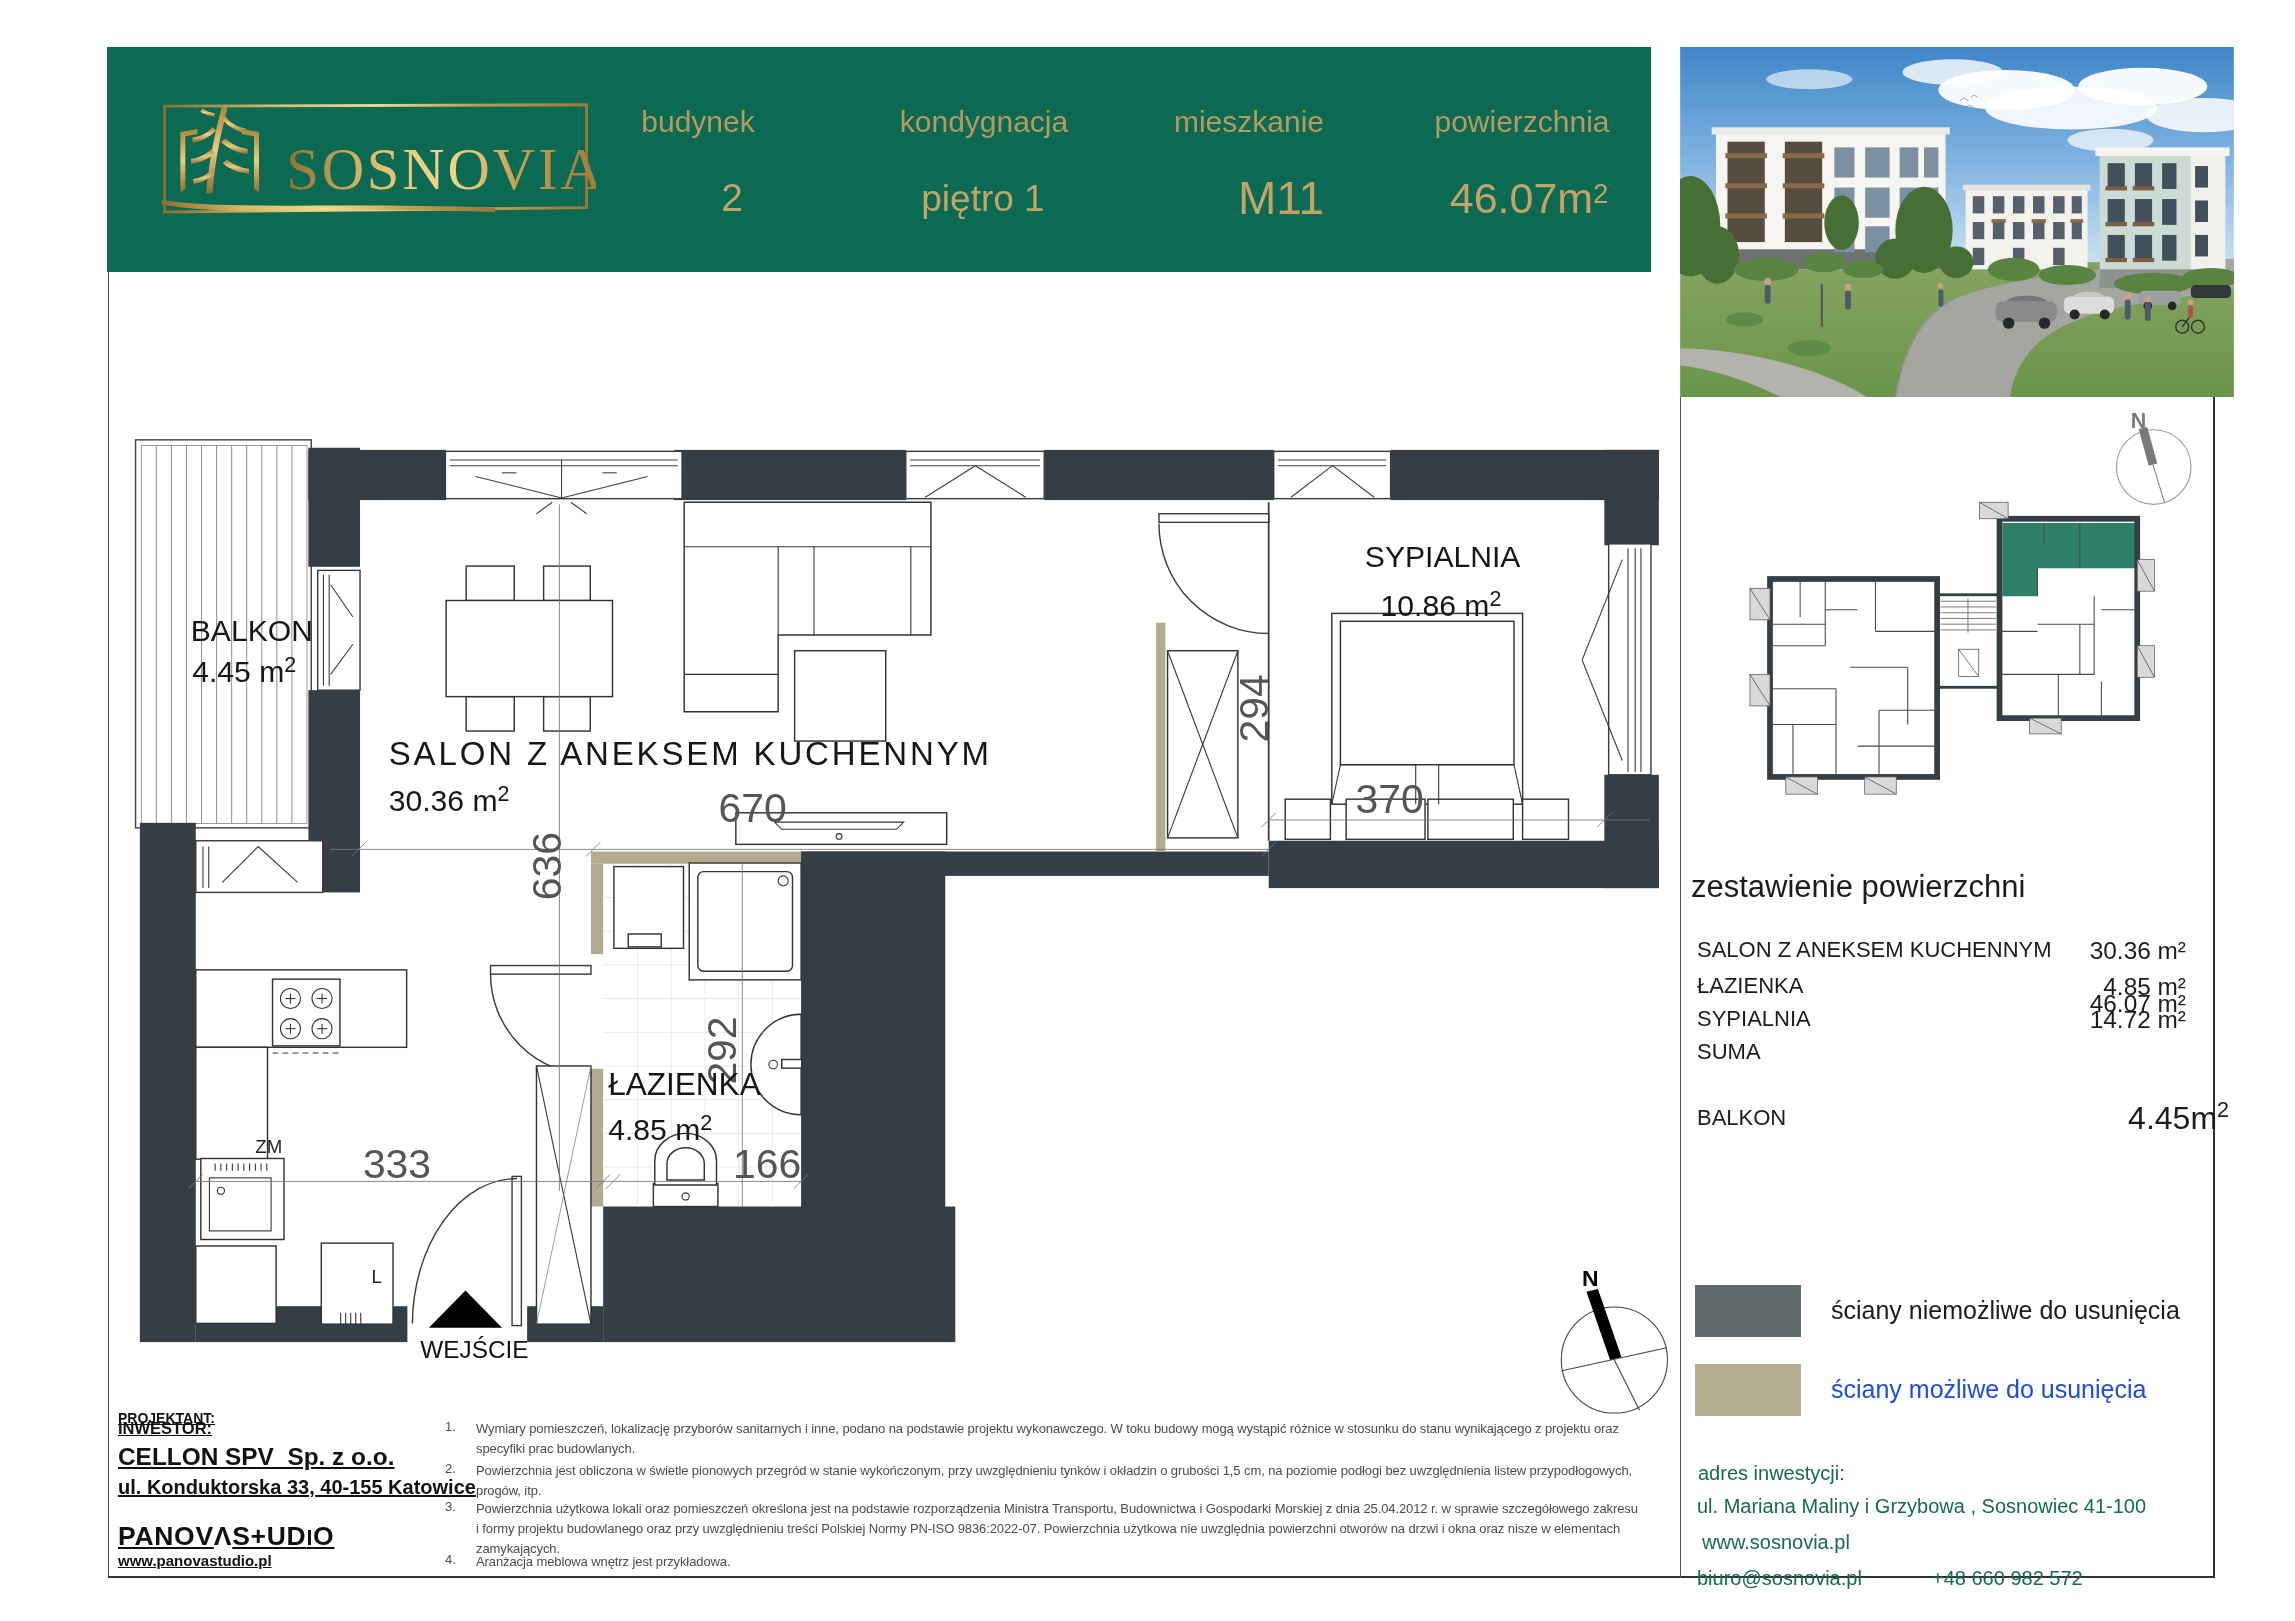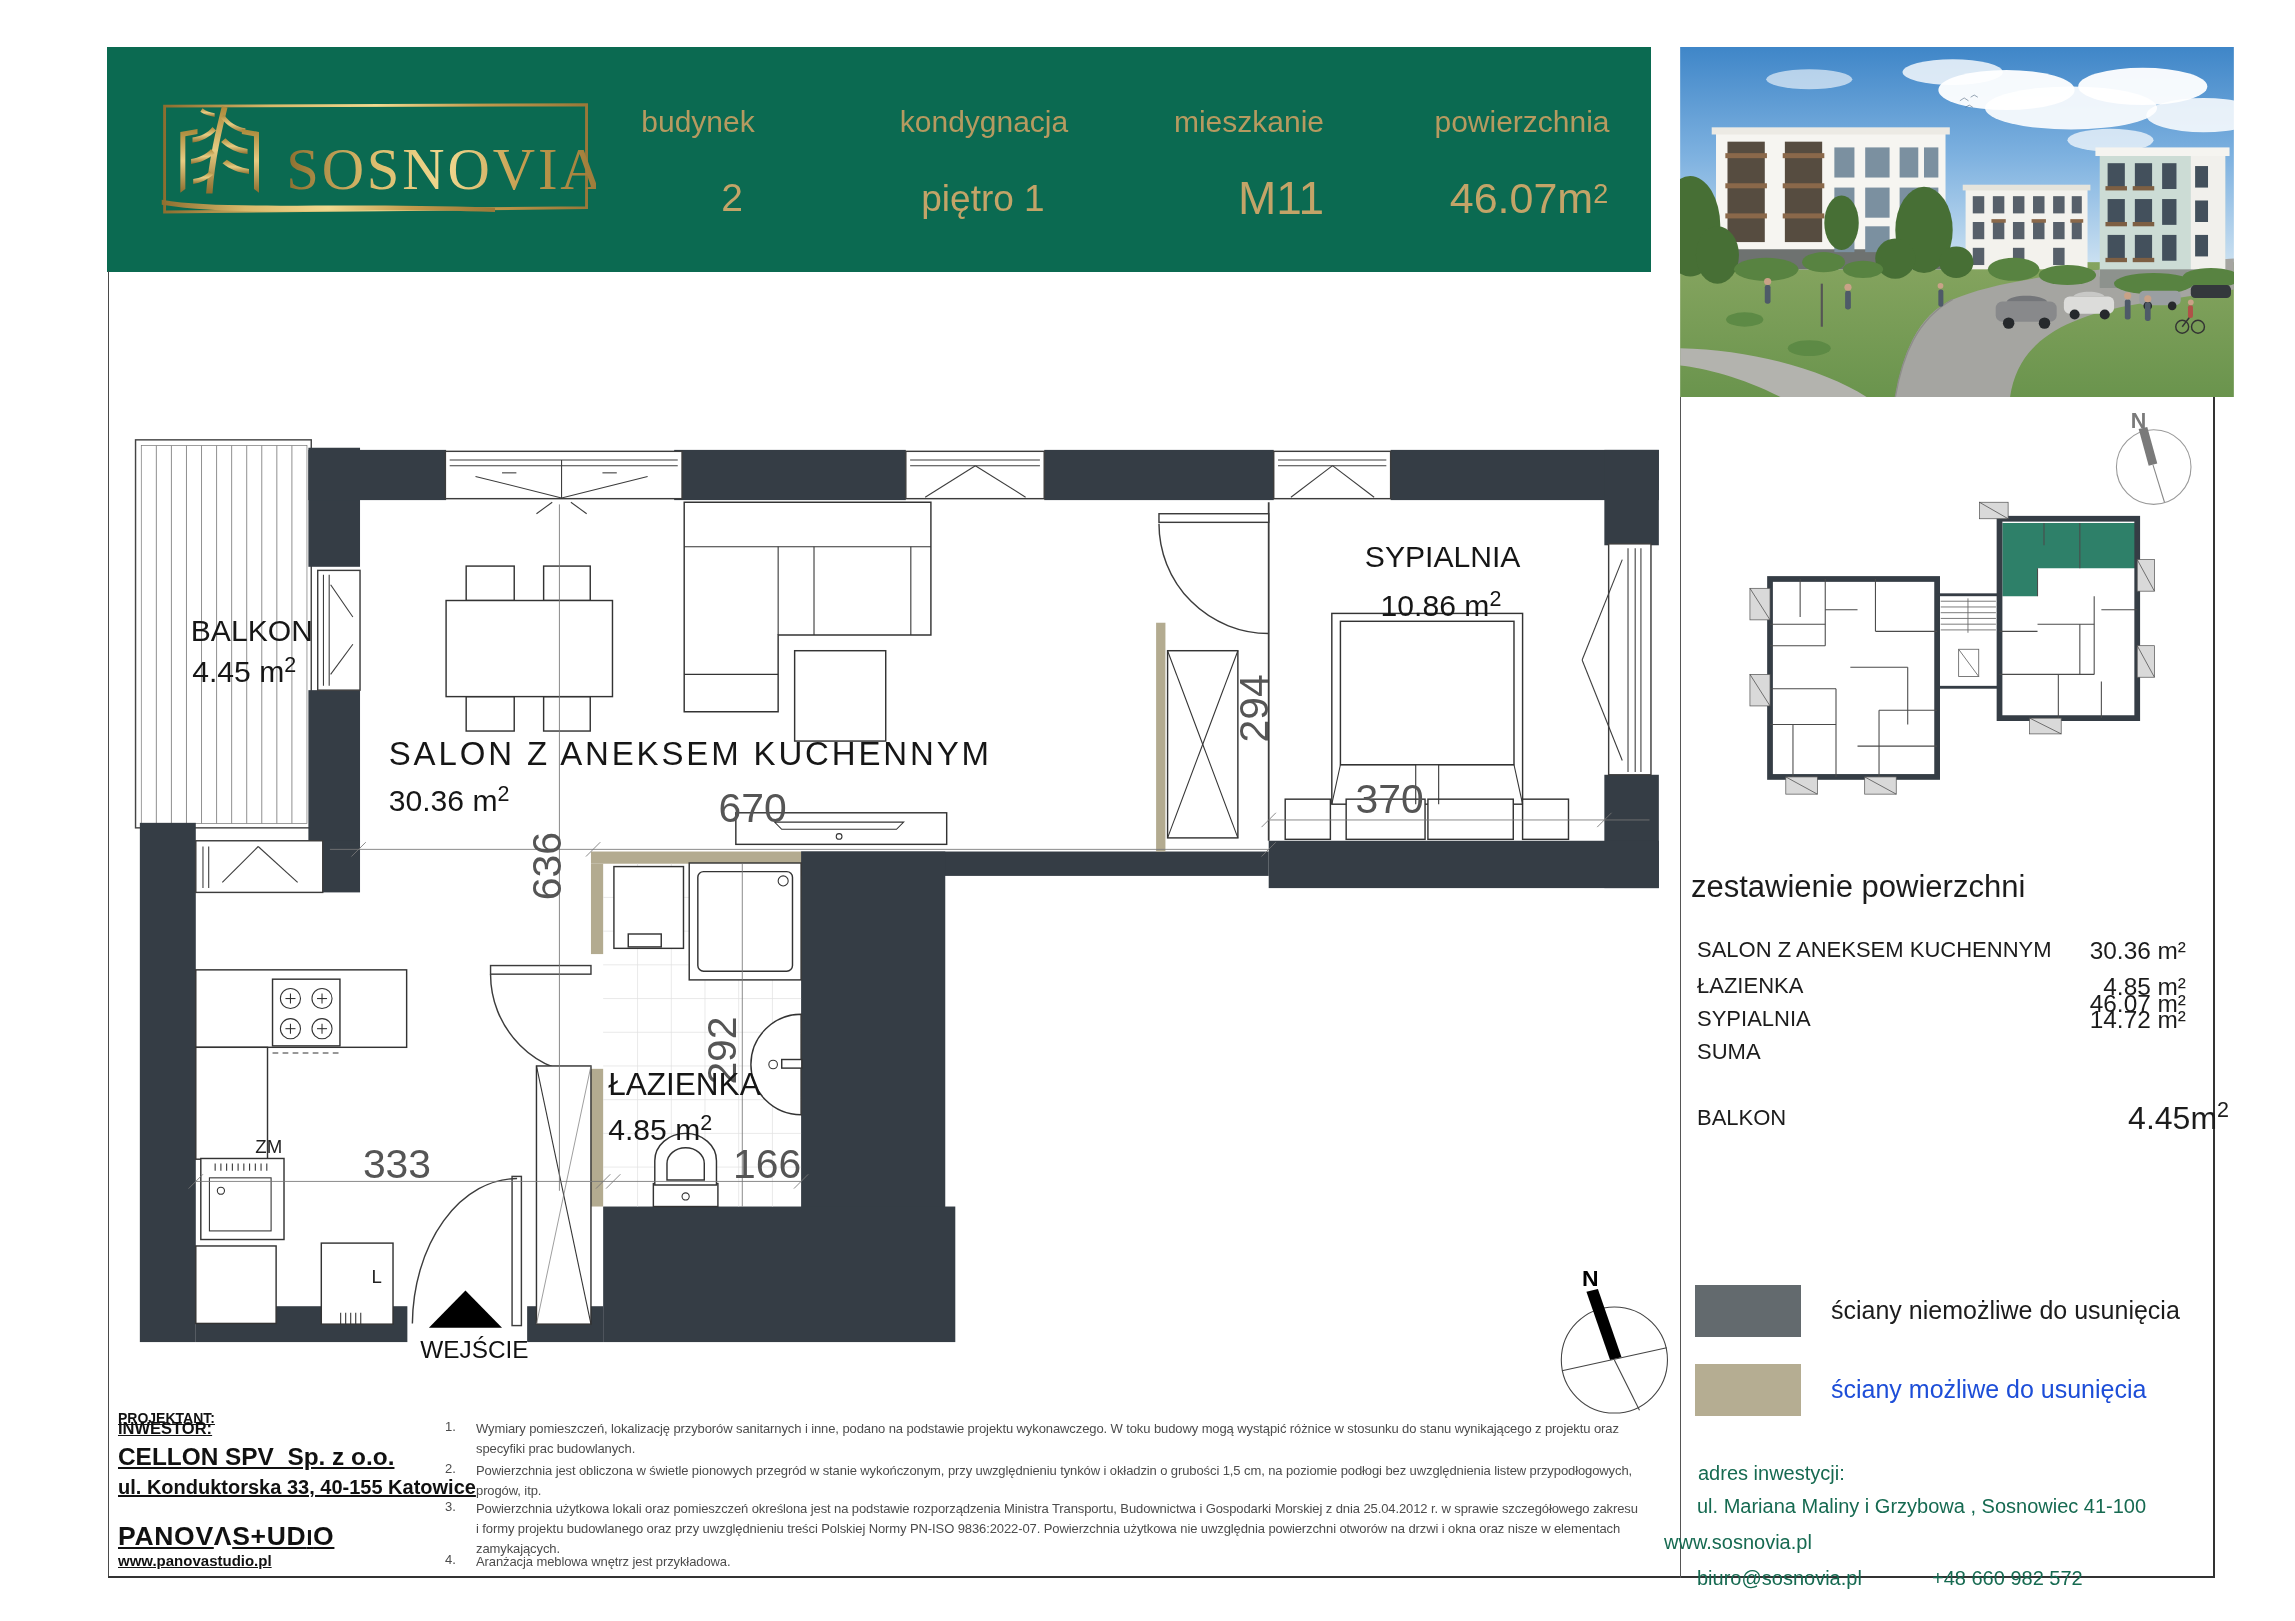--- a/index.html
+++ b/index.html
@@ -604,21 +604,21 @@
 <div class="trow" style="left:1697px;top:1039px;">SUMA</div>
 <div class="tval" style="left:2186px;top:990px;">46.07 m²</div>
 <div class="trow" style="left:1697px;top:1105px;">BALKON</div>
 <div class="tval" style="left:2186px;top:1098px;font-size:32px;margin-left:43px;">4.45m<span style="font-size:21.5px;vertical-align:11.5px;">2</span></div>
 <div class="abs" style="left:1695px;top:1285px;width:106px;height:52px;background:#636a6e;"></div>
 <div class="abs" style="left:1695px;top:1364px;width:106px;height:52px;background:#b5ad92;"></div>
 <div class="abs" style="left:1831px;top:1296px;font-size:25px;color:#1c1c1c;">ściany niemożliwe do usunięcia</div>
 <div class="abs" style="left:1831px;top:1375px;font-size:25px;color:#1d4ed8;">ściany możliwe do usunięcia</div>
 <div class="grn" style="left:1698px;top:1430px;">adres inwestycji:</div>
 <div class="grn" style="left:1697px;top:1463px;">ul. Mariana Maliny i Grzybowa , Sosnowiec 41-100</div>
-<div class="grn" style="left:1664px;top:1499px;">www.sosnovia.pl</div>
+<div class="grn" style="left:1702px;top:1499px;">www.sosnovia.pl</div>
 <div class="grn" style="left:1697px;top:1535px;">biuro@sosnovia.pl</div>
 <div class="grn" style="left:1932px;top:1535px;">+48 660 982 572</div>
 
 <div class="ftr" style="left:118px;top:1419px;font-size:16.5px;font-weight:bold;">INWESTOR:</div>
 <div class="ftr" style="left:118px;top:1443px;font-size:24.4px;font-weight:bold;">CELLON SPV&nbsp; Sp. z o.o.</div>
 <div class="ftr" style="left:118px;top:1476px;font-size:20px;font-weight:bold;">ul. Konduktorska 33, 40-155 Katowice</div>
 <div class="ftr" style="left:118px;top:1410px;font-size:14px;font-weight:bold;">PROJEKTANT:</div>
 <div class="ftr" id="panova" style="left:118px;top:1521px;font-size:26.5px;font-weight:bold;letter-spacing:0.7px;">PANOV<span style="display:inline-block;transform:scaleY(1)">Λ</span>S+UD<span style="font-size:21.5px;">I</span>O</div>
 <div class="ftr" style="left:118px;top:1552px;font-size:15px;font-weight:bold;">www.panovastudio.pl</div>
 

